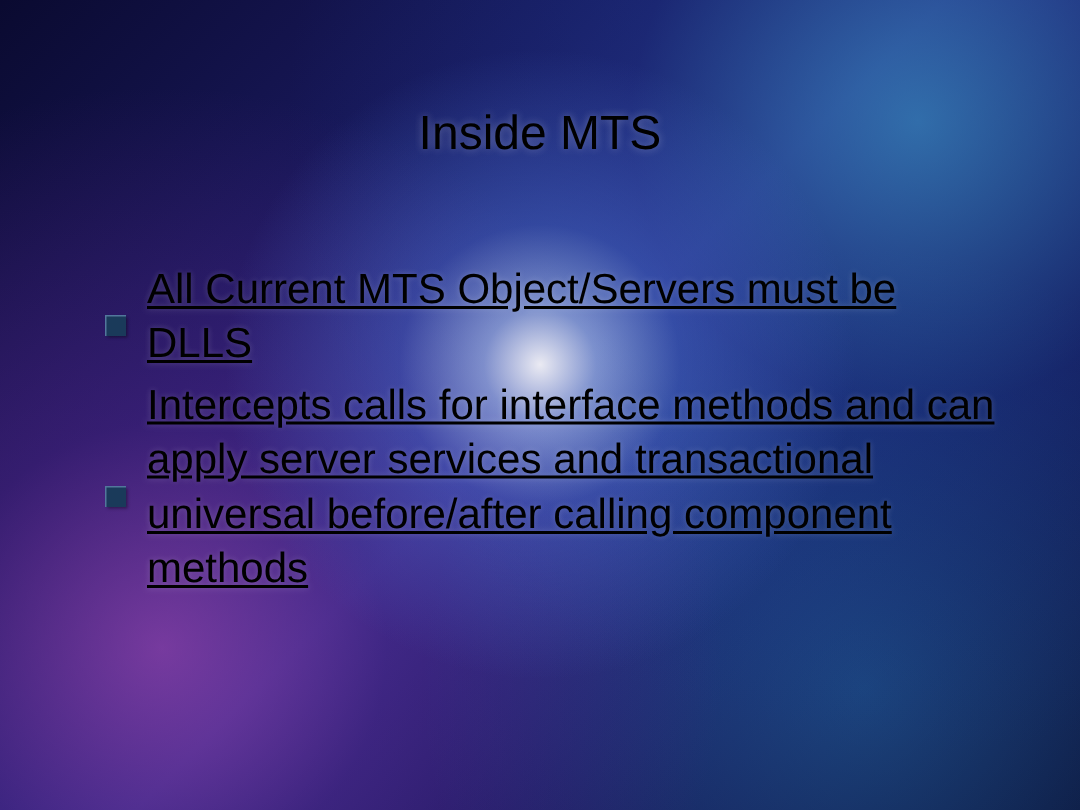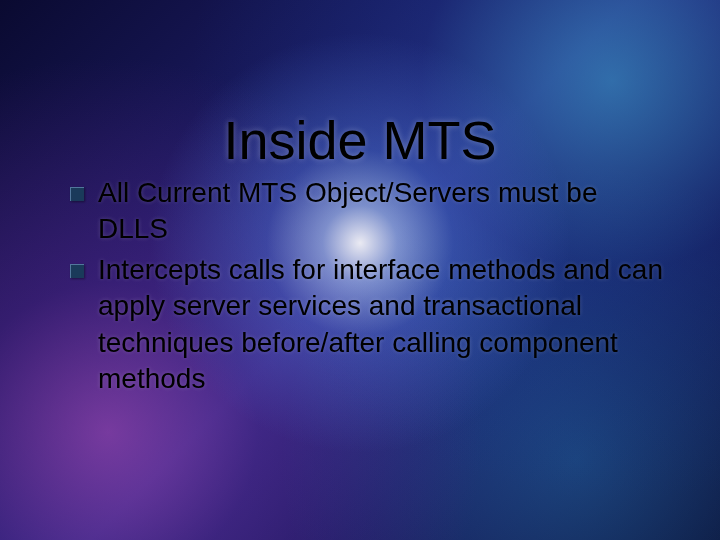--- a/index.html
+++ b/index.html
@@ -22,36 +22,36 @@
       linear-gradient(135deg, #0a0a30 0%, #1a1a60 30%, #2a2a80 50%, #1a1a60 70%, #0a0a30 100%);
     color: #000;
     box-sizing: border-box;
   }
   .title {
     position: absolute;
     top: 70px;
     left: 0;
     width: 100%;
     text-align: center;
-    font-size: 54px;
+    font-size: 32px;
     font-weight: 400;
     color: #000;
     text-shadow: 0 0 6px rgba(255,255,255,0.3);
-    margin-top: 39px;
   }
   .body {
     position: absolute;
     top: 175px;
     left: 70px;
     right: 50px;
   }
   .bullet-row {
     display: flex;
-    align-items: flex-start;
+    align-items: center;
     margin-bottom: 4px;
+    text-decoration: underline;
   }
   .bullet-mark {
     flex: 0 0 auto;
     width: 14px;
     height: 14px;
     background: #1a3a5a;
     margin-top: 12px;
     margin-right: 14px;
     box-shadow: 1px 1px 2px rgba(0,0,0,0.4), inset 1px 1px 0 rgba(120,160,200,0.6);
   }
@@ -68,16 +68,16 @@
 
 <div class="slide">
   <div class="title">Inside MTS</div>
   <div class="body">
     <div class="bullet-row">
       <div class="bullet-mark"></div>
       <div class="bullet-text">All Current MTS Object/Servers must be DLLS</div>
     </div>
     <div class="bullet-row">
       <div class="bullet-mark"></div>
-      <div class="bullet-text">Intercepts calls for interface methods and can apply server services and transactional techniques before/after calling component methods</div>
+      <div class="bullet-text">Intercepts calls for interface methods and can apply server services and transactional universal before/after calling component methods</div>
     </div>
   </div>
 </div>
 
 </body></html>

